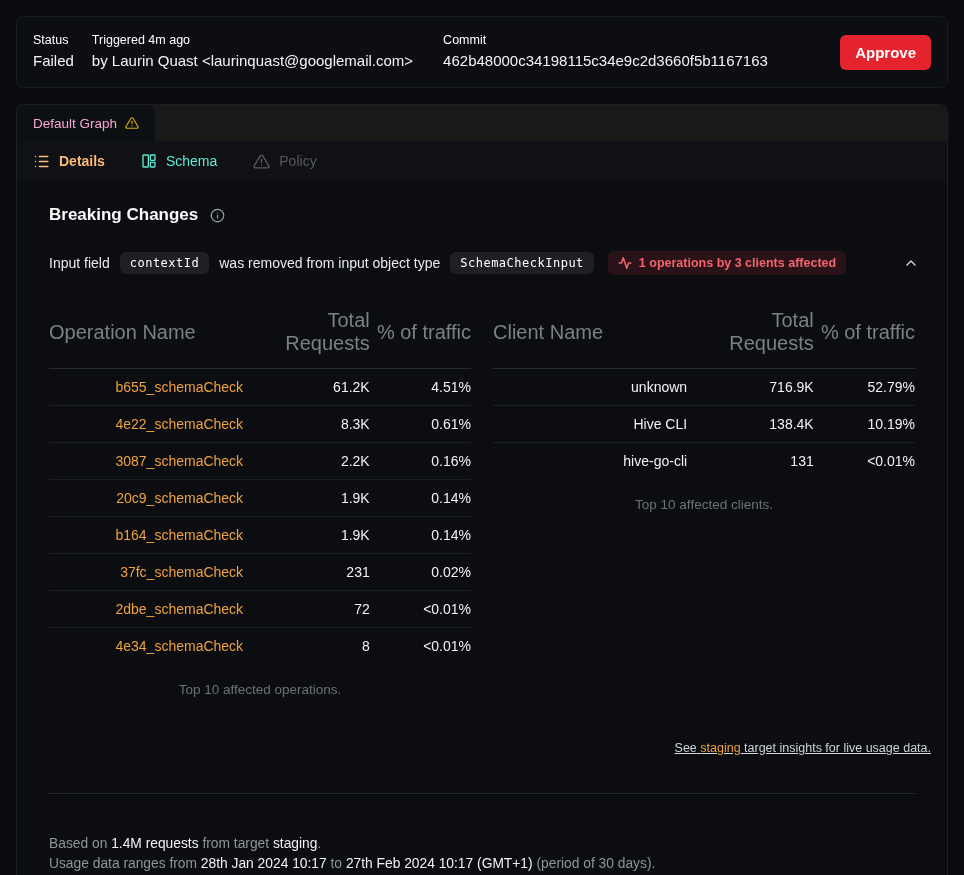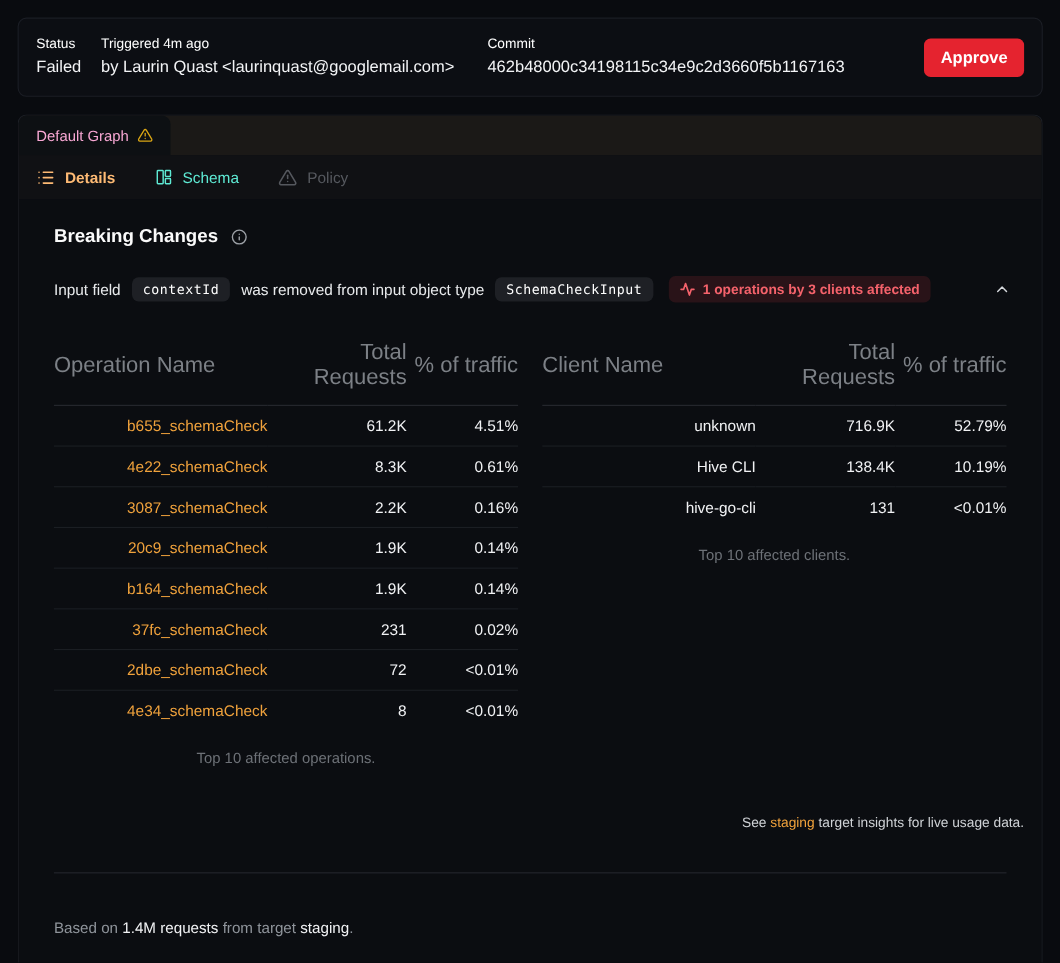--- a/index.html
+++ b/index.html
@@ -117,21 +117,21 @@
   td:first-child { text-align:right; }
   tbody tr:last-child td { border-bottom:none; }
   .op-link { color:#f0a23c; text-decoration:none; cursor:pointer; }
   .tbl-caption {
     text-align:center; color:#6d7177; font-size:13.5px;
     padding:18px 0 10px 0;
   }
 
   .insights-note {
     margin:34px 0 0 0; text-align:right;
-    font-size:12.5px; color:#d6d8db;
+    font-size:12.5px; color:#d6d8db;text-decoration:underline;
   }
   .insights-note .pre, .insights-note .post { color:#cfd2d6; }
   .staging-link { color:#f0a23c; text-decoration:none; cursor:pointer; }
 
   .divider { border:none; border-top:1px solid #24272d; margin:38px 16px 0 16px; }
 
   .footer { margin:40px 0 0 16px; font-size:13.8px; color:#8f949b; line-height:1.45; }
   .footer .hl { color:#f1f2f4; }
   .learn-more {
     margin:24px 0 0 6px;
@@ -356,20 +356,21 @@
     <div class="insights-note">
       <span class="pre">See</span>
       <a class="staging-link">staging</a>
       <span class="post">target insights for live usage data.</span>
     </div>
 
     <hr class="divider">
 
     <div class="footer">
       <p><span>Based on </span><span class="hl">1.4M requests</span><span> from target </span><span class="hl">staging</span><span>.</span></p>
+      <p><span>Usage data ranges from </span><span class="hl">28th Jan 2024 10:17</span><span> to </span><span class="hl">27th Feb 2024 10:17 (GMT+1)</span><span> (period of 30 days).</span></p>
       <div class="learn-more">
         <span>
           <svg width="16" height="16" viewBox="0 0 24 24" fill="none" stroke="currentColor" stroke-width="2" stroke-linecap="round" stroke-linejoin="round">
               <path d="M4 19.5A2.5 2.5 0 0 1 6.5 17H20"></path>
               <path d="M6.5 2H20v20H6.5A2.5 2.5 0 0 1 4 19.5v-15A2.5 2.5 0 0 1 6.5 2z"></path>
             </svg>
         </span>
         <span>Learn more about conditional breaking changes.</span>
         <span class="ext">
           <svg width="13" height="13" viewBox="0 0 24 24" fill="none" stroke="currentColor" stroke-width="2" stroke-linecap="round" stroke-linejoin="round">

